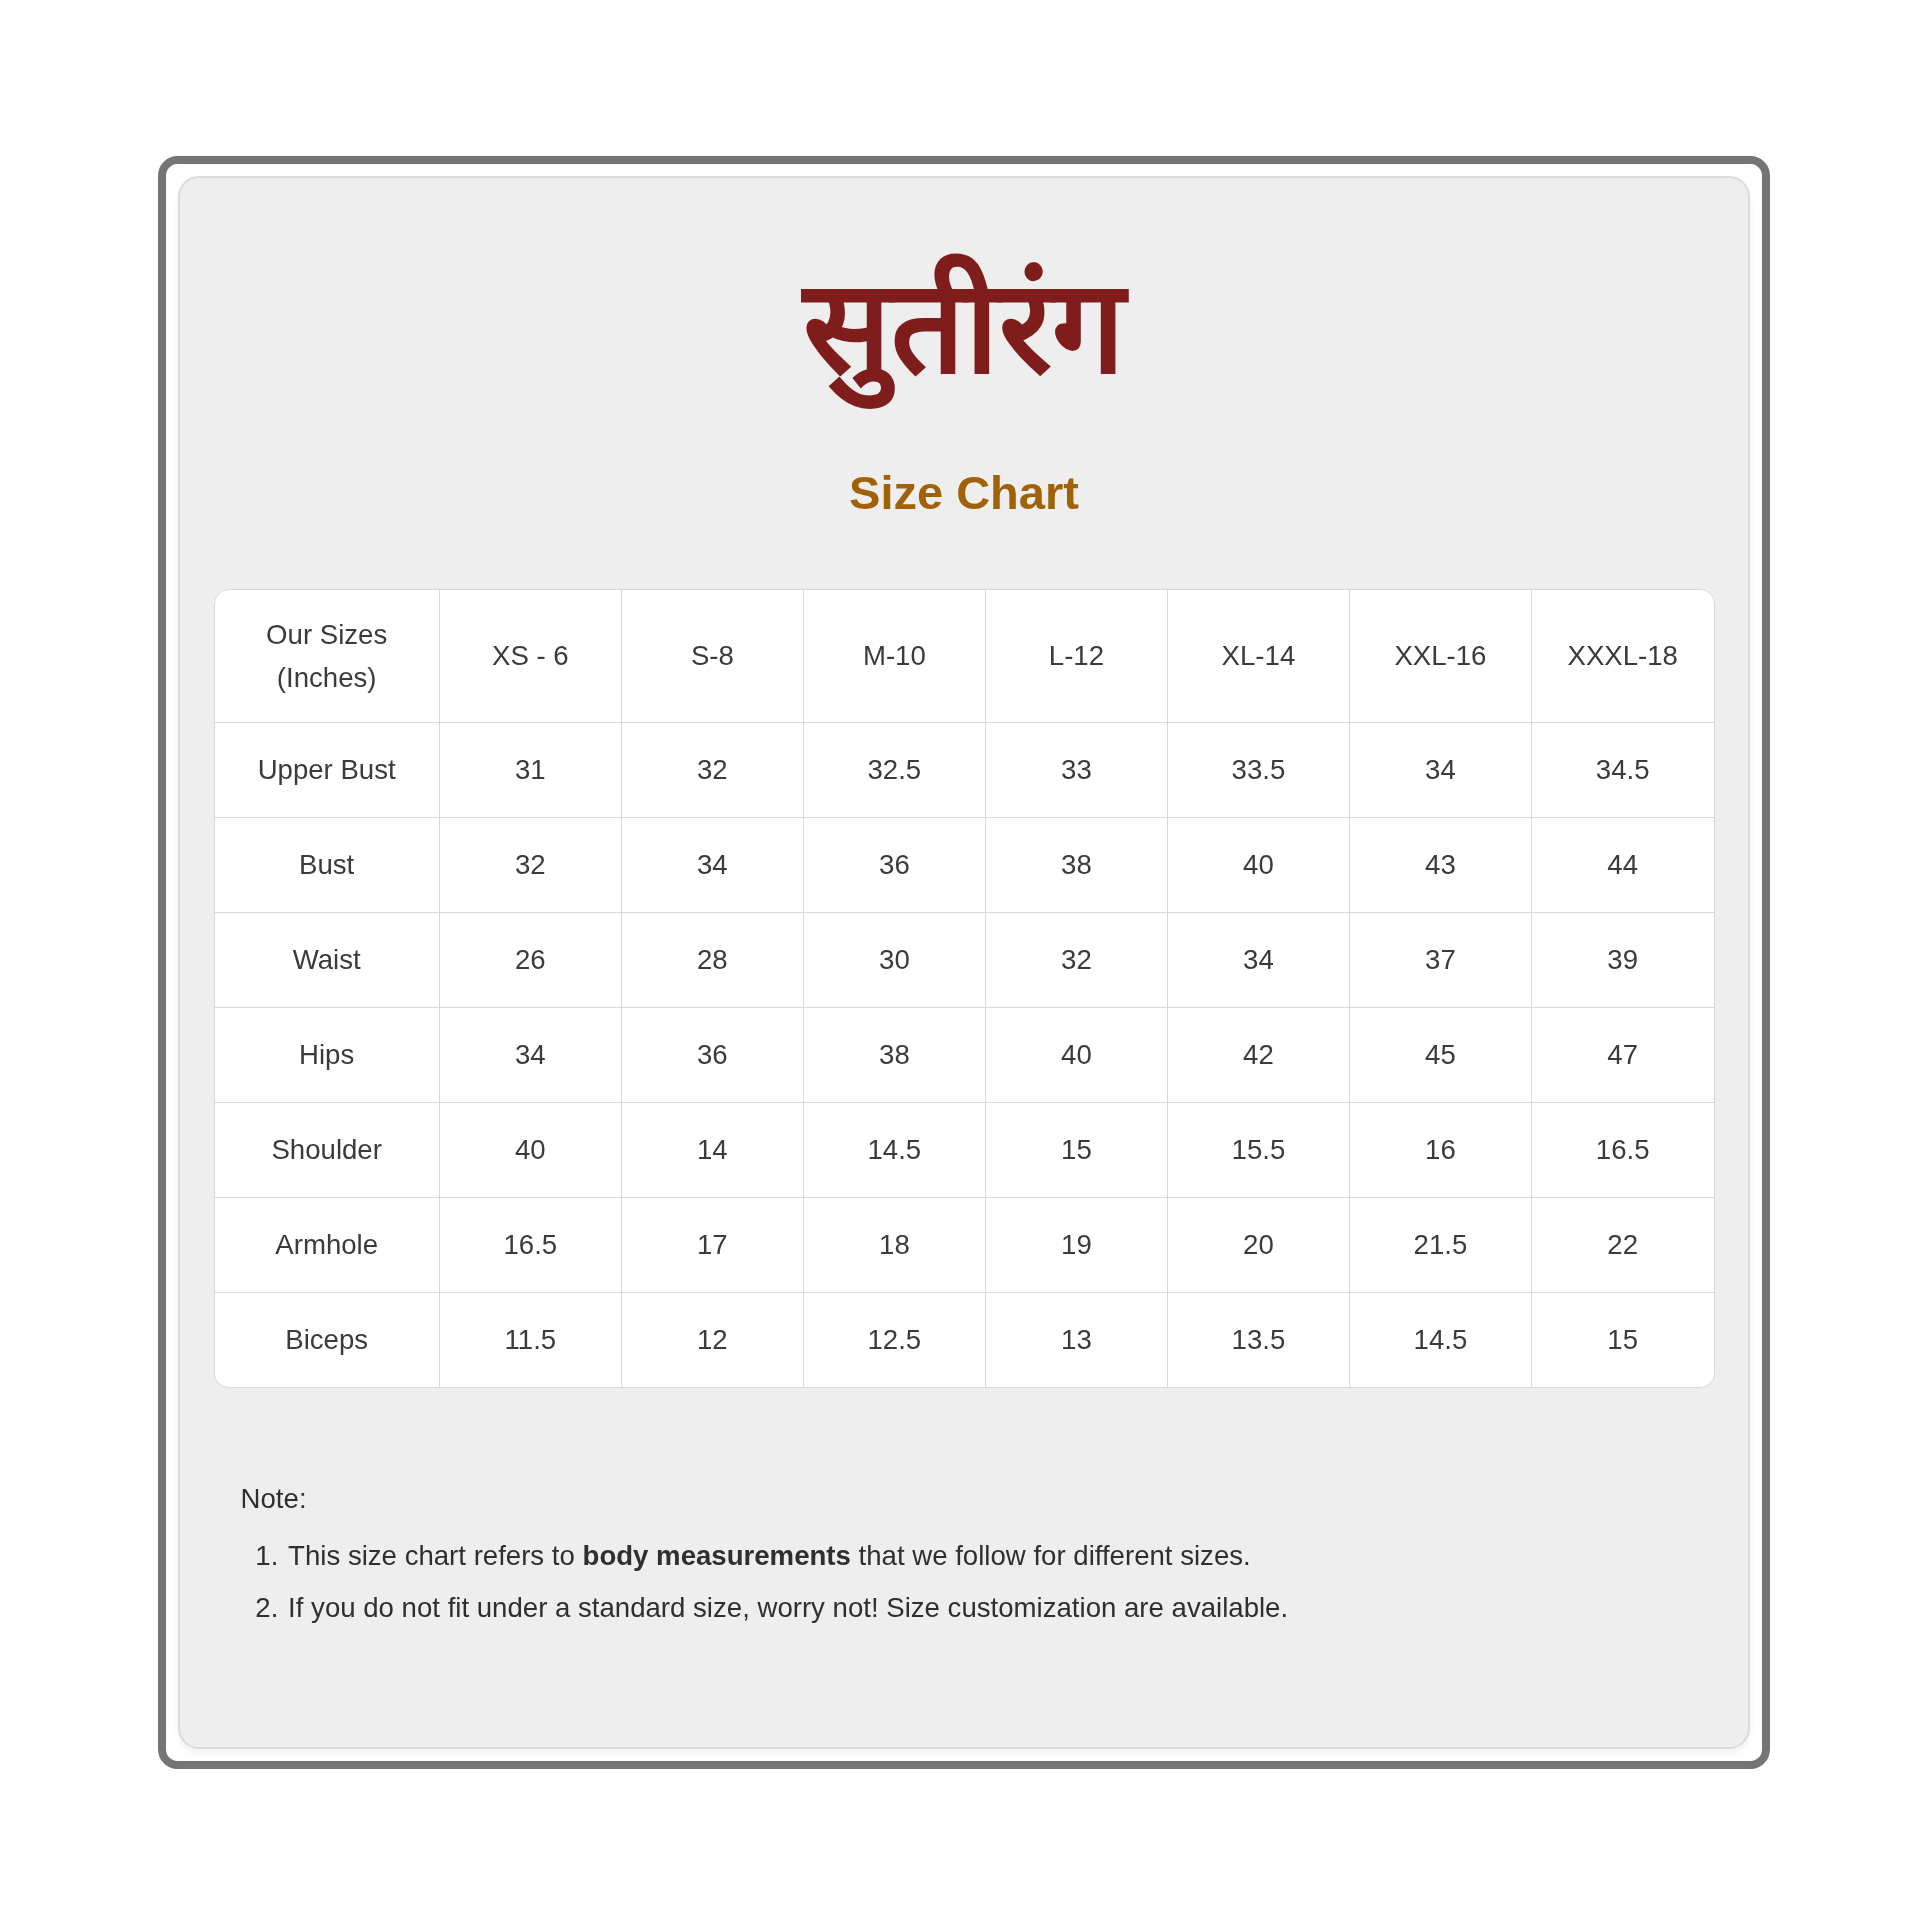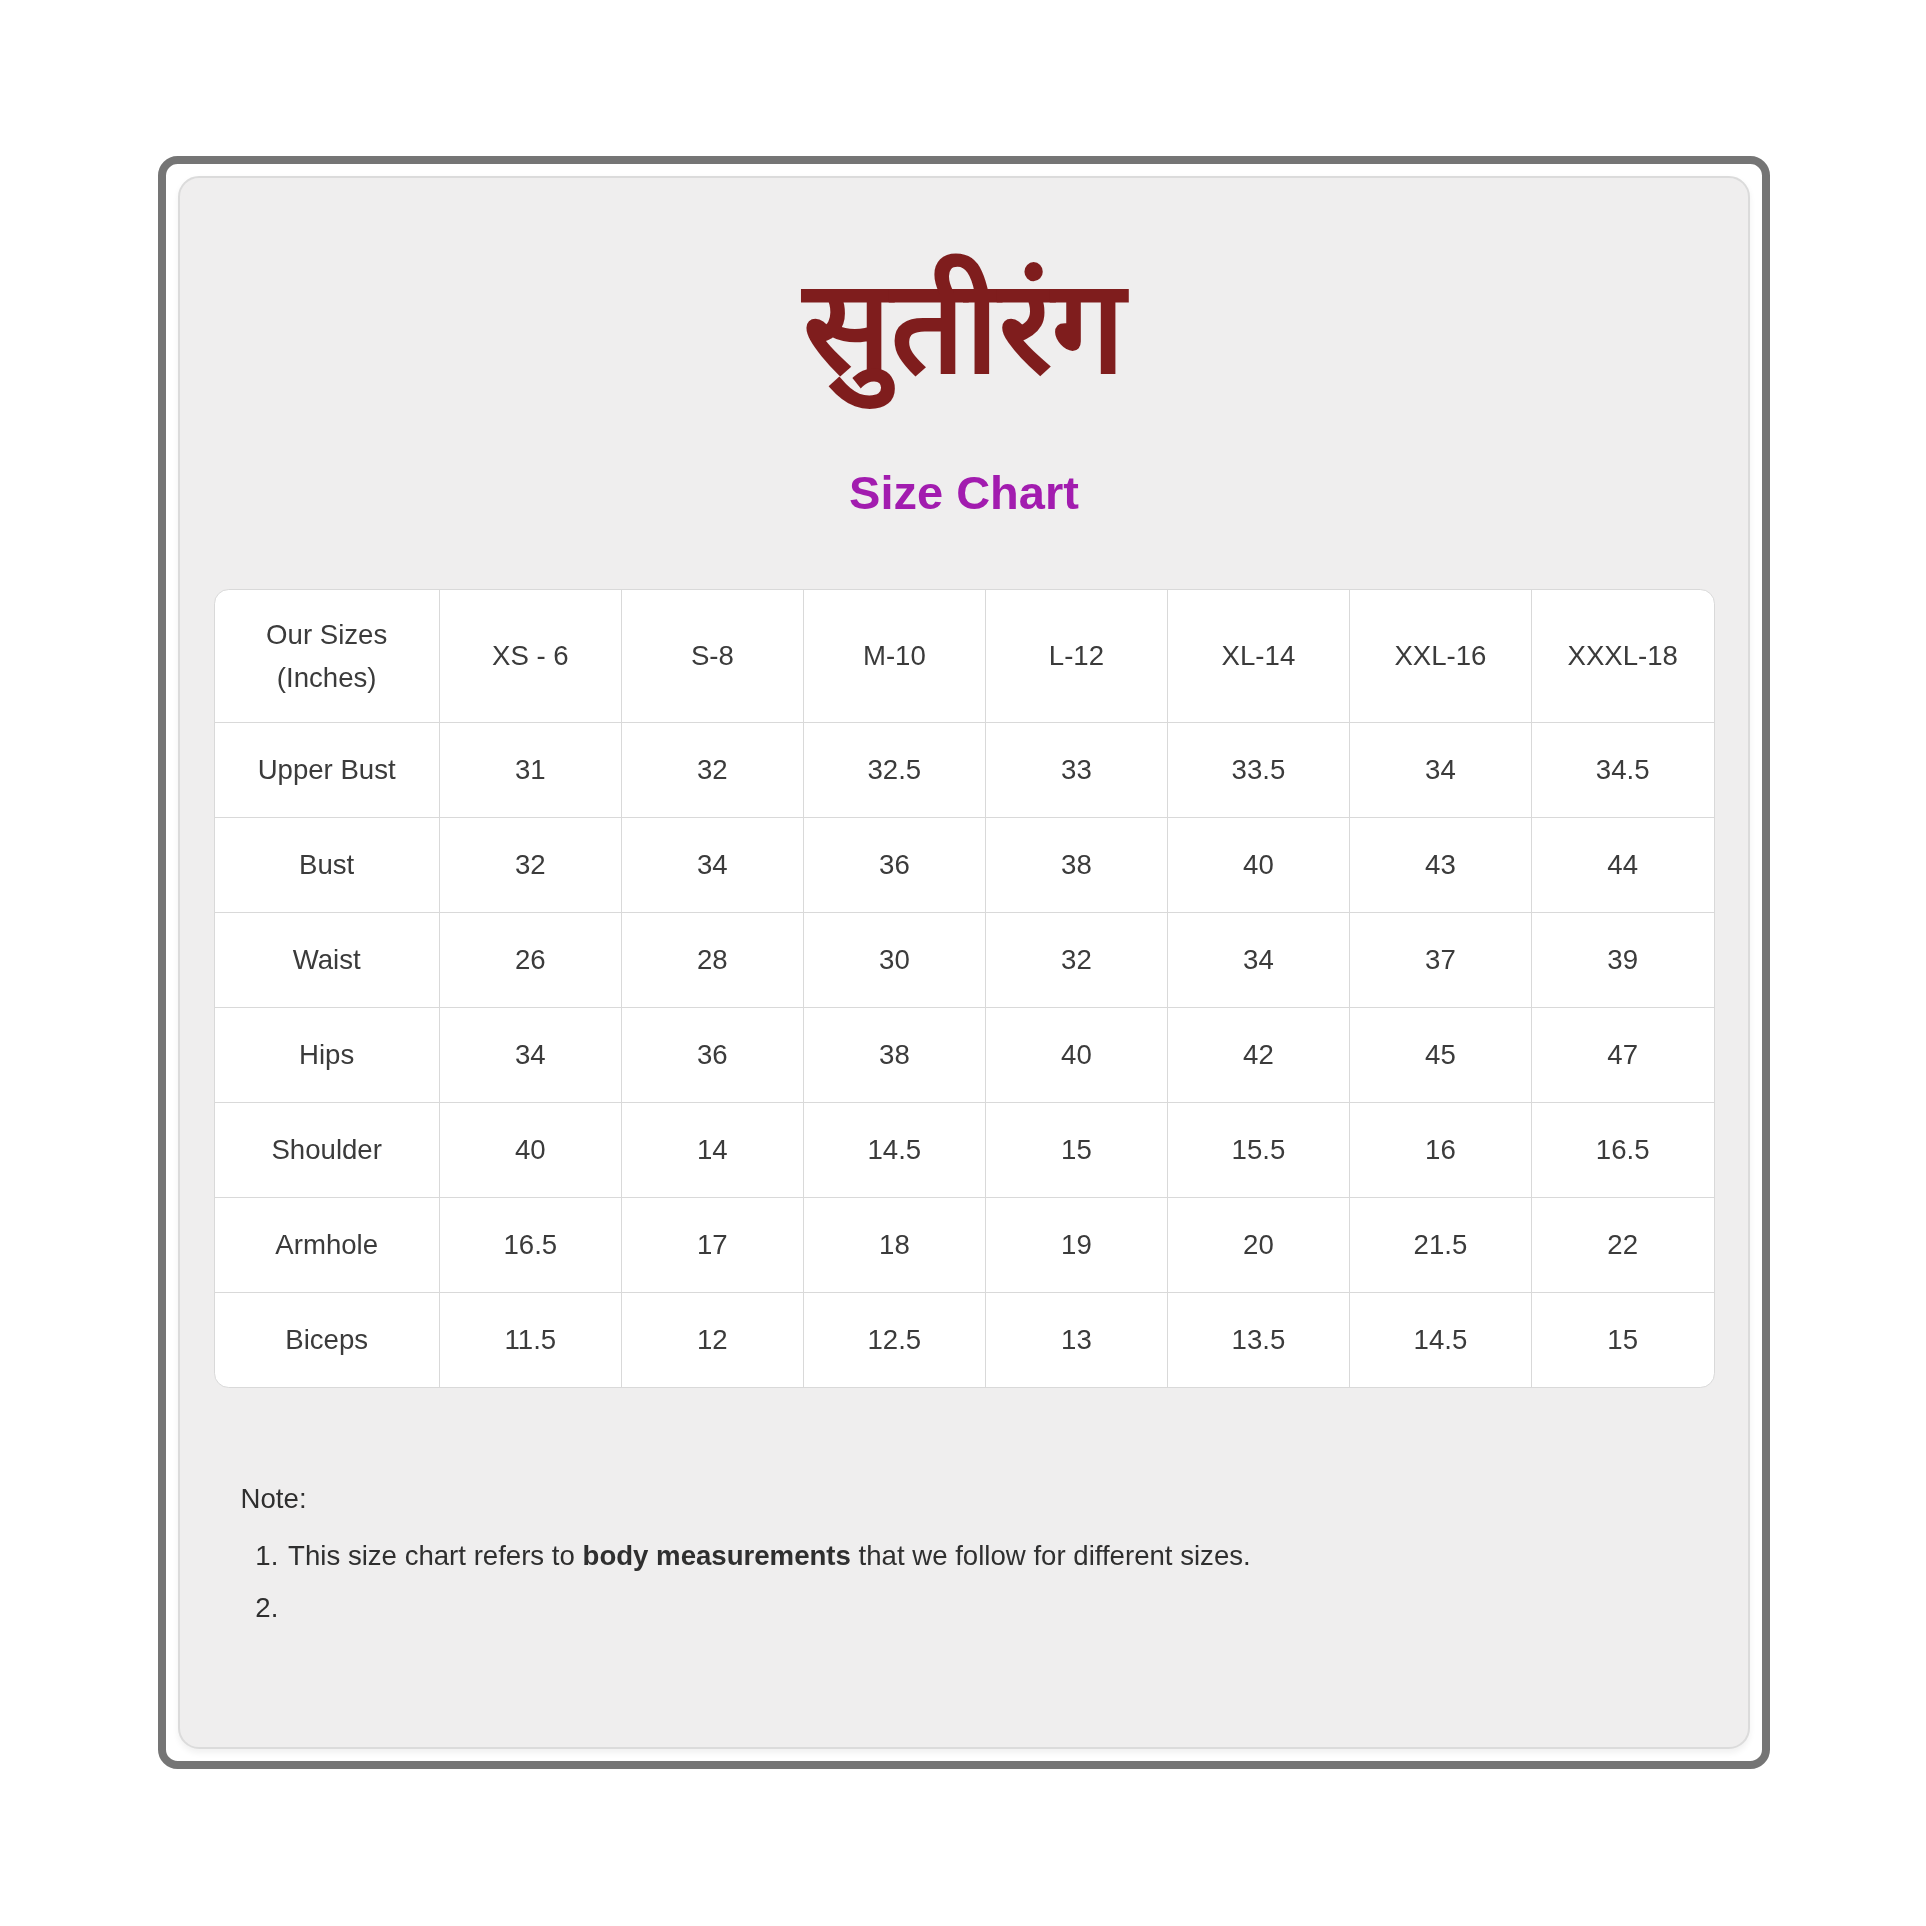--- a/index.html
+++ b/index.html
@@ -46,21 +46,21 @@
     line-height: 190px;
     font-weight: 700;
     color: #7f1d1d;
   }
   .page-title {
     margin-top: 43px;
     text-align: center;
     font-size: 47px;
     line-height: 55px;
     font-weight: 600;
-    color: #a21caf;
+    color: #a16207;
   }
   .table-wrap {
     margin: 69px auto 0;
     width: 1501px;
     box-sizing: border-box;
     background: #FFFFFF;
     border: 1.8px solid #D9D9D9;
     border-radius: 14.7px;
     overflow: hidden;
   }
@@ -231,20 +231,21 @@
     <div class="notes">
       <span class="note-label">Note:</span>
 
       <ol class="note-list">
         <li class="note-item">
           <span class="note-num">1.</span>
           <span class="note-text"><span>This size chart refers to </span><span class="bold">body measurements</span><span> that we follow for different sizes.</span></span>
         </li>
         <li class="note-item">
           <span class="note-num">2.</span>
+          <span class="note-text"><span>If you do not fit under a standard size, worry not! Size customization are available.</span><span class="bold"></span><span></span></span>
         </li>
       </ol>
 
     </div>
 
   </div>
 </div>
 
 
 </body></html>

